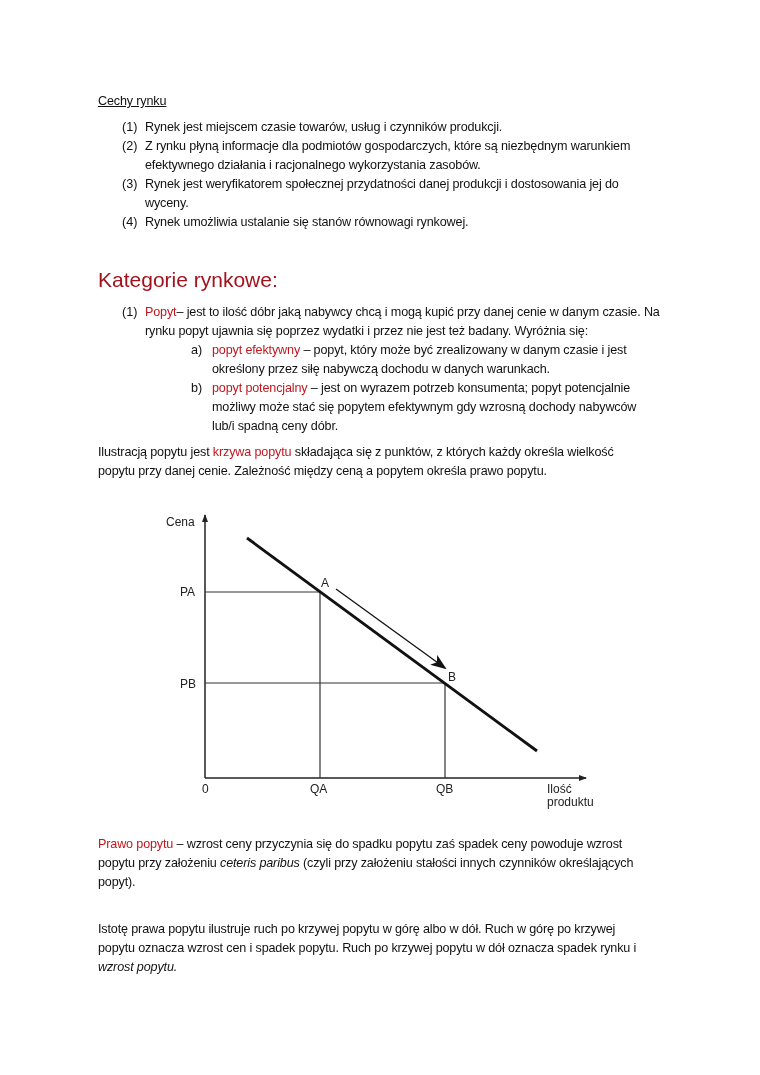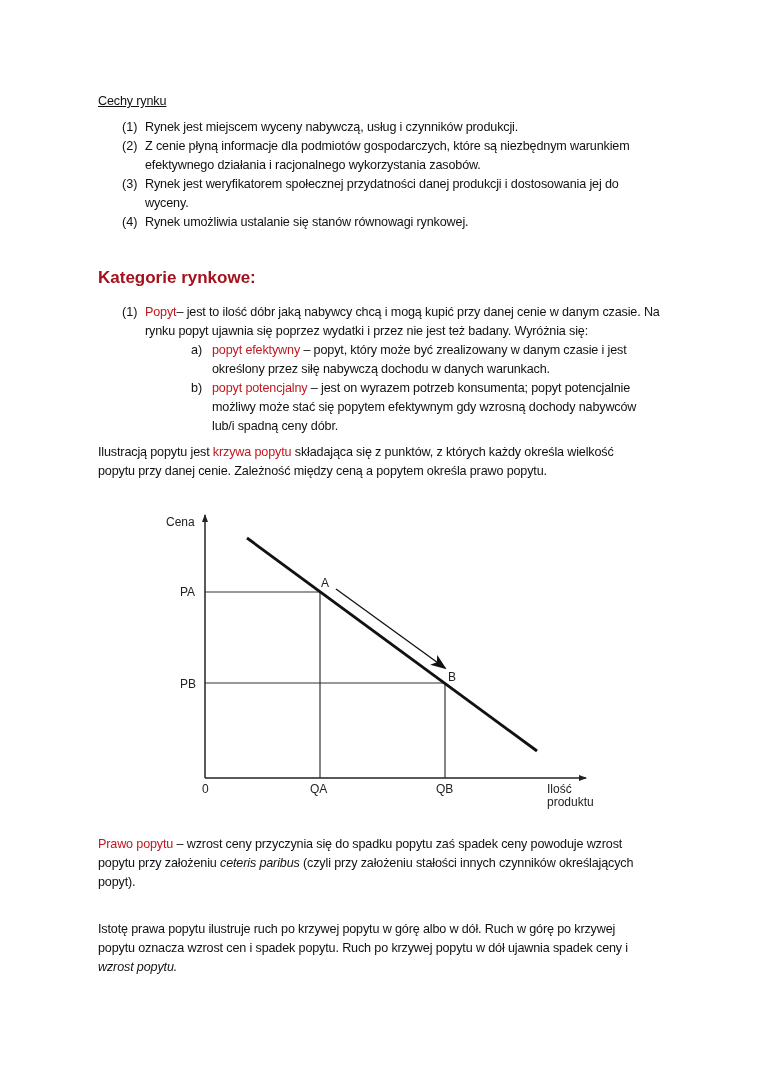--- a/index.html
+++ b/index.html
@@ -2,38 +2,38 @@
 <html><head>
 <meta charset="utf-8">
 <style>
   html, body { margin: 0; padding: 0; background: #ffffff; }
   body { width: 760px; height: 1075px; position: relative; overflow: hidden;
          font-family: "Liberation Sans", sans-serif; color: #111; }
   .page { position: absolute; left: 8px; top: 0; width: 760px; height: 1075px; }
   .txt { position: absolute; font-size: 12.6px; line-height: 19px; white-space: nowrap; letter-spacing: -0.15px; }
   .u { text-decoration: underline; }
   .red { color: #c0181f; }
-  .heading { position: absolute; left: 90px; top: 268px; font-size: 17px; font-weight: bold; color: #a3121c; }
+  .heading { position: absolute; left: 90px; top: 268px; font-size: 21px; font-weight: normal; color: #a3121c; }
   .li-num { position: absolute; font-size: 12.6px; line-height: 19px; }
   .li-text { position: absolute; font-size: 12.6px; line-height: 19px; white-space: nowrap; letter-spacing: -0.15px; }
   .ital { font-style: italic; }
   svg text { font-family: "Liberation Sans", sans-serif; fill: #222; }
 </style>
 </head>
 <body>
 
 <div class="page">
 
   <div class="txt u" style="left:90px; top:92px;">Cechy rynku</div>
 
   <div class="li-num" style="left:114px; top:118px;">(1)</div>
-  <div class="li-text" style="left:137px; top:118px;">Rynek jest miejscem wyceny nabywczą, usług i czynników produkcji.</div>
+  <div class="li-text" style="left:137px; top:118px;">Rynek jest miejscem czasie towarów, usług i czynników produkcji.</div>
 
   <div class="li-num" style="left:114px; top:137px;">(2)</div>
-  <div class="li-text" style="left:137px; top:137px;">Z cenie płyną informacje dla podmiotów gospodarczych, które są niezbędnym warunkiem</div>
+  <div class="li-text" style="left:137px; top:137px;">Z rynku płyną informacje dla podmiotów gospodarczych, które są niezbędnym warunkiem</div>
   <div class="li-text" style="left:137px; top:156px;">efektywnego działania i racjonalnego wykorzystania zasobów.</div>
 
   <div class="li-num" style="left:114px; top:175px;">(3)</div>
   <div class="li-text" style="left:137px; top:175px;text-align:center;">Rynek jest weryfikatorem społecznej przydatności danej produkcji i dostosowania jej do</div>
   <div class="li-text" style="left:137px; top:194px;">wyceny.</div>
 
   <div class="li-num" style="left:114px; top:213px;">(4)</div>
   <div class="li-text" style="left:137px; top:213px;">Rynek umożliwia ustalanie się stanów równowagi rynkowej.</div>
 
   <div class="heading">Kategorie rynkowe:</div>
@@ -86,16 +86,16 @@
     <text x="539" y="806" font-size="12">produktu</text>
     <text x="313" y="587" font-size="12">A</text>
     <text x="440" y="681" font-size="12">B</text>
   </svg>
 
   <div class="txt" style="left:90px; top:835px;"><span class="red">Prawo popytu</span><span> – wzrost ceny przyczynia się do spadku popytu zaś spadek ceny powoduje wzrost</span></div>
   <div class="txt" style="left:90px; top:854px;"><span>popytu przy założeniu </span><span class="ital">ceteris paribus</span><span> (czyli przy założeniu stałości innych czynników określających</span></div>
   <div class="txt" style="left:90px; top:873px;">popyt).</div>
 
   <div class="txt" style="left:90px; top:920px;">Istotę prawa popytu ilustruje ruch po krzywej popytu w górę albo w dół. Ruch w górę po krzywej</div>
-  <div class="txt" style="left:90px; top:939px;">popytu oznacza wzrost cen i spadek popytu. Ruch po krzywej popytu w dół ujawnia spadek ceny i</div>
+  <div class="txt" style="left:90px; top:939px;">popytu oznacza wzrost cen i spadek popytu. Ruch po krzywej popytu w dół oznacza spadek rynku i</div>
   <div class="txt" style="left:90px; top:958px;font-style:italic;">wzrost popytu.</div>
 
 </div>
 
 </body></html>

